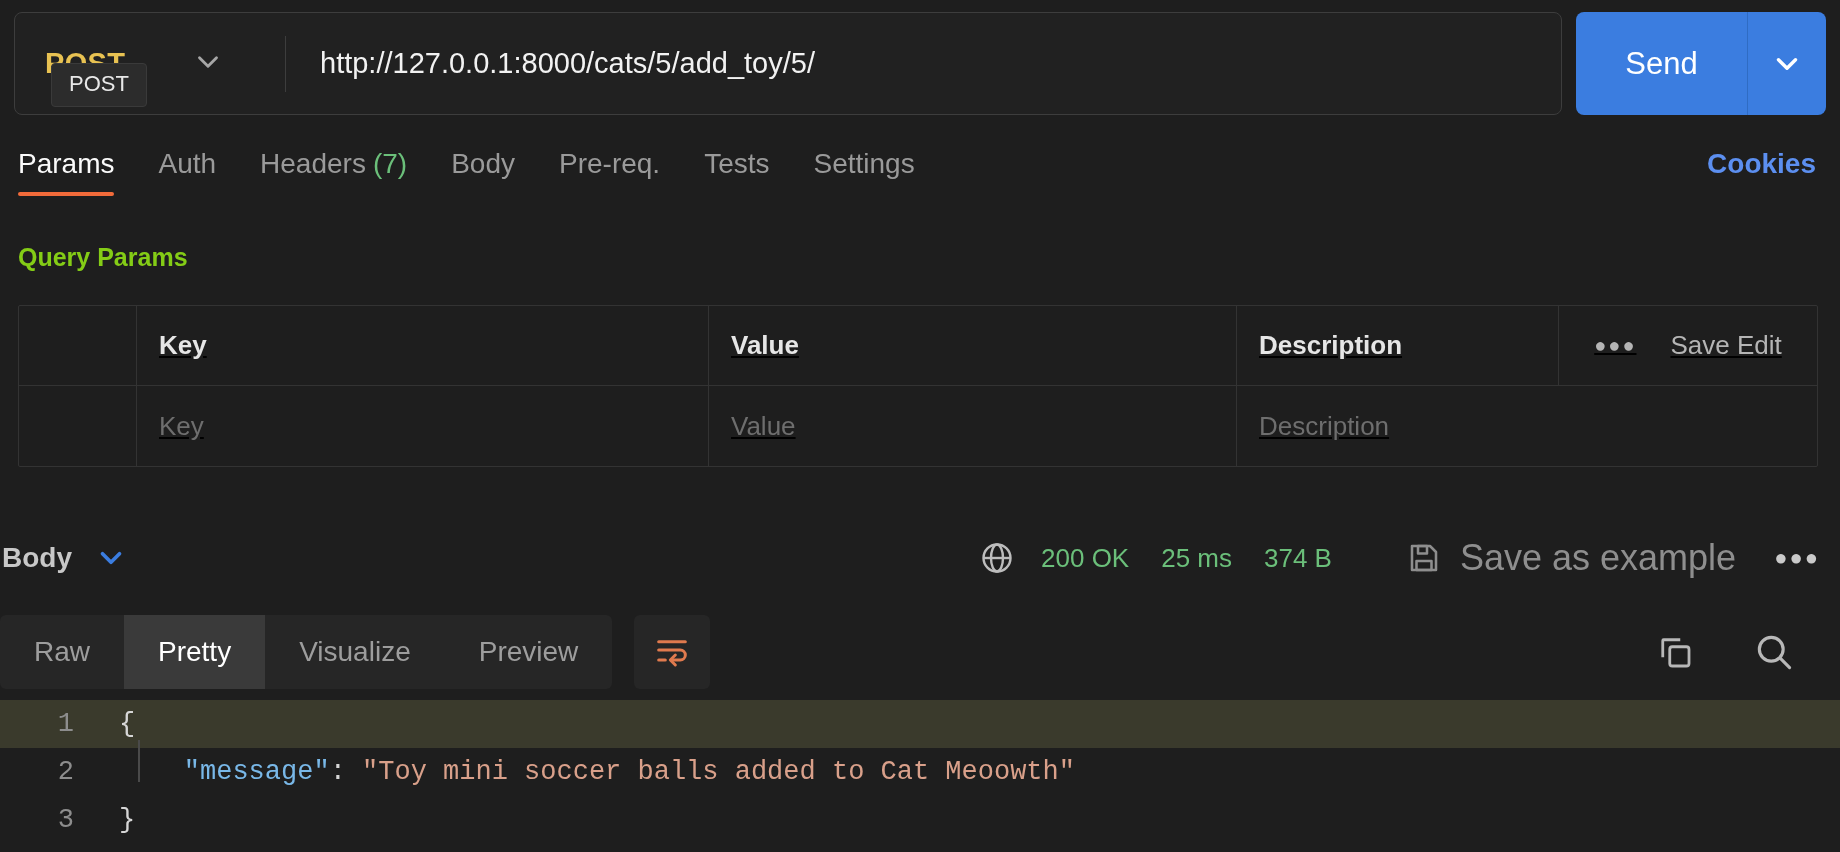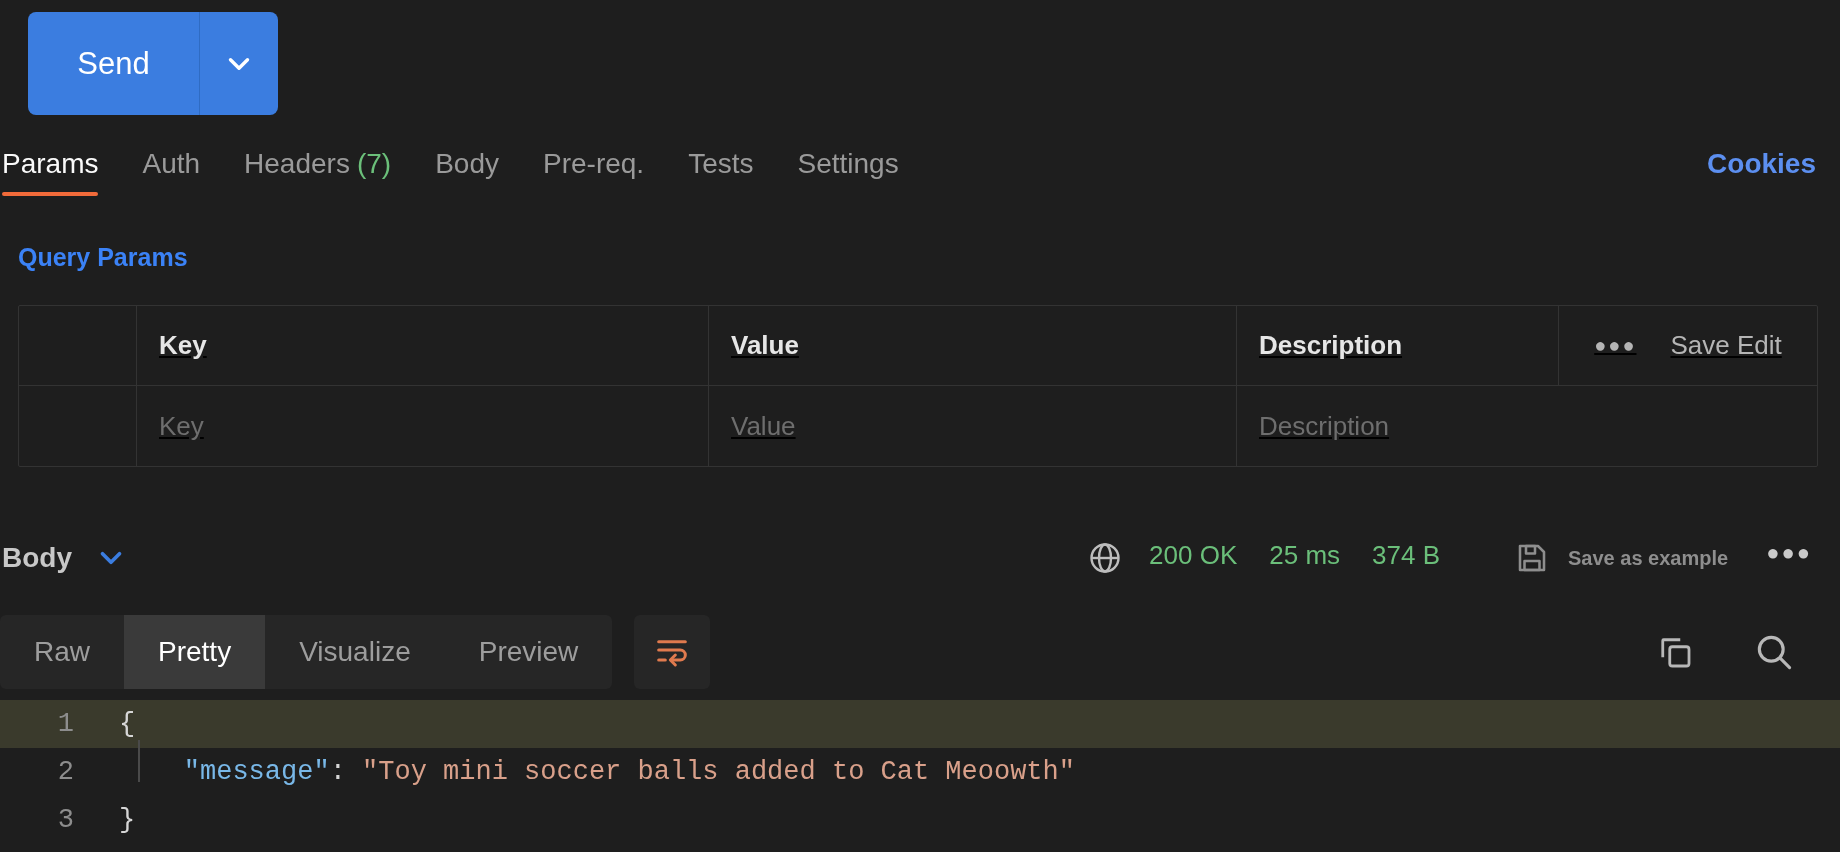--- a/index.html
+++ b/index.html
@@ -98,40 +98,40 @@
   }
   .req-tab {
     font-size: 28px;
     color: #9a9a9a;
     padding: 0 0 16px 0;
     margin-right: 44px;
     position: relative;
     cursor: pointer;
     white-space: nowrap;
   }
-  .req-tab:first-child { margin-left: 2px; }
+  .req-tab:first-child { margin-left: 18px; }
   .req-tab.active { color: #fafafa; }
   .req-tab.active::after {
     content: ""; position: absolute;
     left: 0; right: 0; bottom: 0; height: 4px;
     background: #f26b3a;
     border-radius: 2px;
   }
   .tab-count { color: #6bbf7a; margin-left: 7px; }
   .cookies-link {
     position: absolute; right: 24px; top: 0;
     color: #5c8ff0;
     font-size: 28px; font-weight: 700;
     cursor: pointer;
   }
 
   
   .qp-title {
     position: absolute; top: 243px; left: 18px;
-    color: #3b82f6; font-size: 25px; font-weight: 700;
+    color: #84cc16; font-size: 25px; font-weight: 700;
   }
   .qp-table {
     position: absolute; top: 305px; left: 18px;
     width: 1800px;
     border: 1px solid #333333;
     border-radius: 2px;
   }
   .qp-row { display: flex; height: 80px; text-decoration: underline; }
   .qp-row.header { border-bottom: 1px solid #333333; }
   .qp-cell {
@@ -164,31 +164,30 @@
     width: 1840px; height: 62px;
     display: flex; align-items: center;
   }
   .body-label {
     margin-left: 2px;
     color: #c8c8c8; font-size: 28px; font-weight: 700;
   }
   .body-chev { margin-left: 22px; color: #3b7de0; display:flex; align-items:center; }
   .meta-right {
     margin-left: auto;
-    display: flex; align-items: flex-start;
-    padding-right: 28px;
+    display: flex; align-items: center;
+    padding-right: 20px;
   }
   .globe-ico { color: #bdbdbd; display: flex; align-items: center; margin-right: 26px; }
   .meta-green { color: #6bbf7a; font-size: 26px; margin-right: 32px; white-space: nowrap; }
   .save-example {
     display: flex; align-items: center; gap: 18px;
-    color: #8e8e8e; font-size: 20px;
+    color: #8e8e8e; font-size: 36px;
     margin-left: 42px; margin-right: 38px;
     cursor: pointer;
-    font-weight: bold;
   }
   .save-ico { color: #8e8e8e; display: flex; align-items: center; }
   .more-dots { color: #cacaca; font-size: 22px; letter-spacing: 2px; cursor: pointer; }
 
   
   .resp-tabs {
     position: absolute; top: 613px; left: 0;
     width: 1840px; height: 78px;
     display: flex; align-items: center;
   }
@@ -264,20 +263,33 @@
   .tok-str { color: #d9a08a; }
   .rail-2 {
     position: absolute; left: 138px; top: 740px;
     width: 2px; height: 42px; background: #4a4a4a;
   }
 </style>
 </head>
 <body>
 
 <div class="url-row">
+  <div class="url-box">
+    <div class="method-wrap">
+      <span class="method-label">POST</span>
+      <span class="method-tooltip">POST</span>
+      <span class="method-chev">
+        <svg width="34" height="34" viewBox="0 0 24 24" fill="none" stroke="currentColor" stroke-width="2" stroke-linecap="round" stroke-linejoin="round">
+            <polyline points="6 9 12 15 18 9"></polyline>
+          </svg>
+      </span>
+    </div>
+    <div class="url-divider"></div>
+    <div class="url-text">http://127.0.0.1:8000/cats/5/add_toy/5/</div>
+  </div>
   <div class="send-group">
     <div class="send-btn">Send</div>
     <div class="send-split"></div>
     <div class="send-chev">
       <svg width="34" height="34" viewBox="0 0 24 24" fill="none" stroke="currentColor" stroke-width="2.4" stroke-linecap="round" stroke-linejoin="round">
           <polyline points="6 9 12 15 18 9"></polyline>
         </svg>
     </div>
   </div>
 </div>

